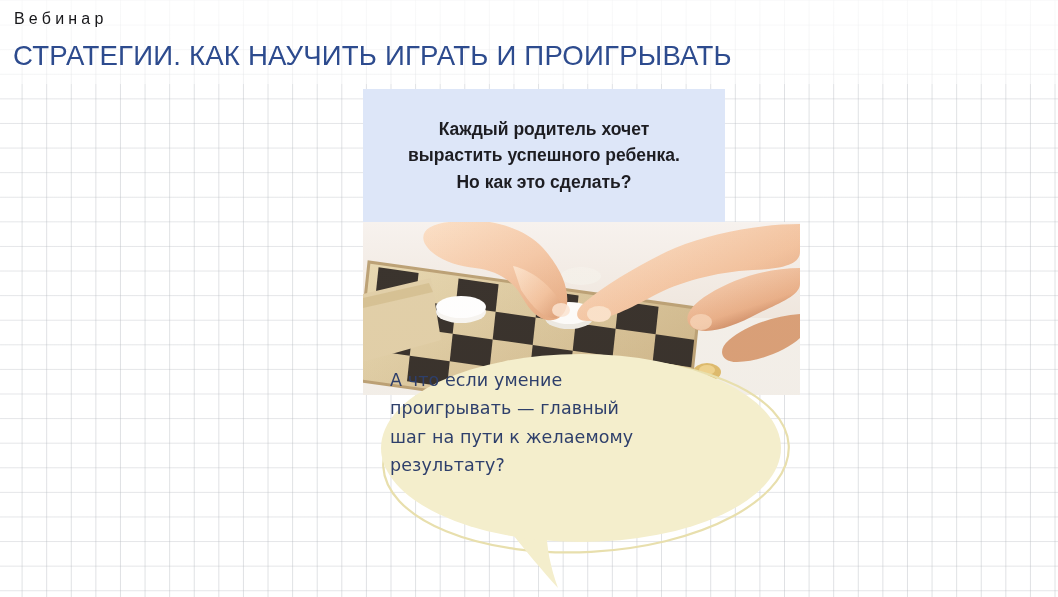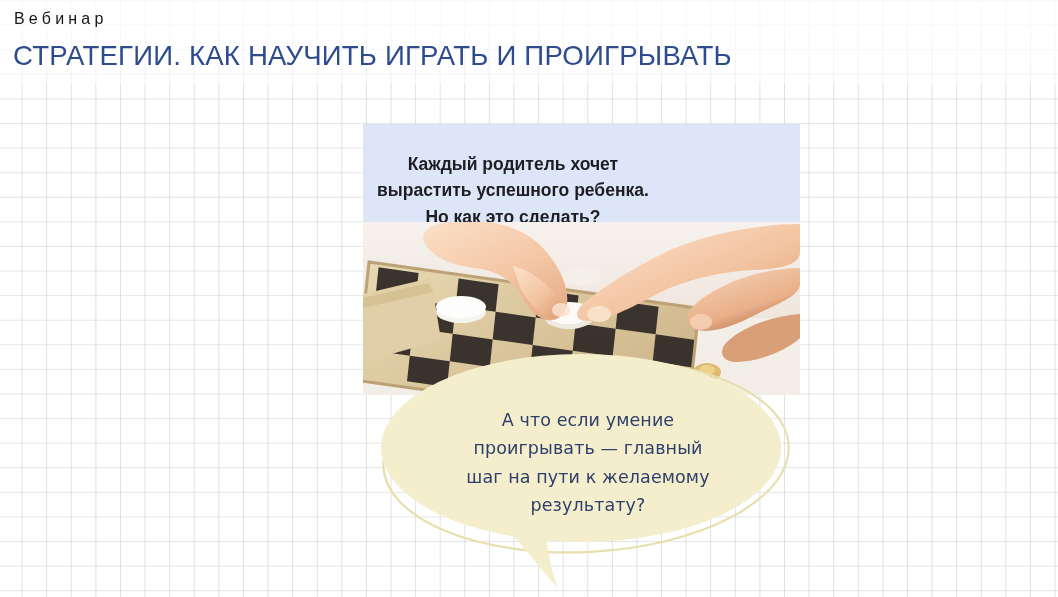--- a/index.html
+++ b/index.html
@@ -54,26 +54,25 @@
     color:#2d4b8e;
     white-space:nowrap;
     transform:scaleX(.985);
     transform-origin:left top;
   }
 
   
   .intro-card {
     position:absolute;
     left:363px; top:89px;
-    width:437px; height:133px;
+    width:362px; height:133px;
     background:#dde6f8;
     display:flex;
     align-items:center;
-    justify-content:flex-start;
-    margin-top:35px;
+    justify-content:center;
   }
   .intro-text {
     font-size:17.5px;
     font-weight:700;
     line-height:1.52;
     color:#1d1d22;
     text-align:center;
     white-space:pre-line;
     padding:0 14px;
   }
@@ -91,26 +90,26 @@
   
   .bubble-wrap {
     position:absolute;
     left:372px; top:338px;
     width:440px; height:259px;
   }
   .bubble-wrap svg { display:block; width:100%; height:100%; overflow:visible; }
 
   .bubble-text {
     position:absolute;
-    left:390px; top:406px;
+    left:390px; top:366px;
     width:396px;
     font-size:17.5px;
     line-height:1.62;
     color:#2e3f6b;
-    text-align:center;
+    text-align:left;
     white-space:pre-line;
     letter-spacing:.1px;
     font-family:"DejaVu Sans", sans-serif;
     font-weight:400;
   }
 </style>
 </head>
 <body>
 
 <div id="slide">

